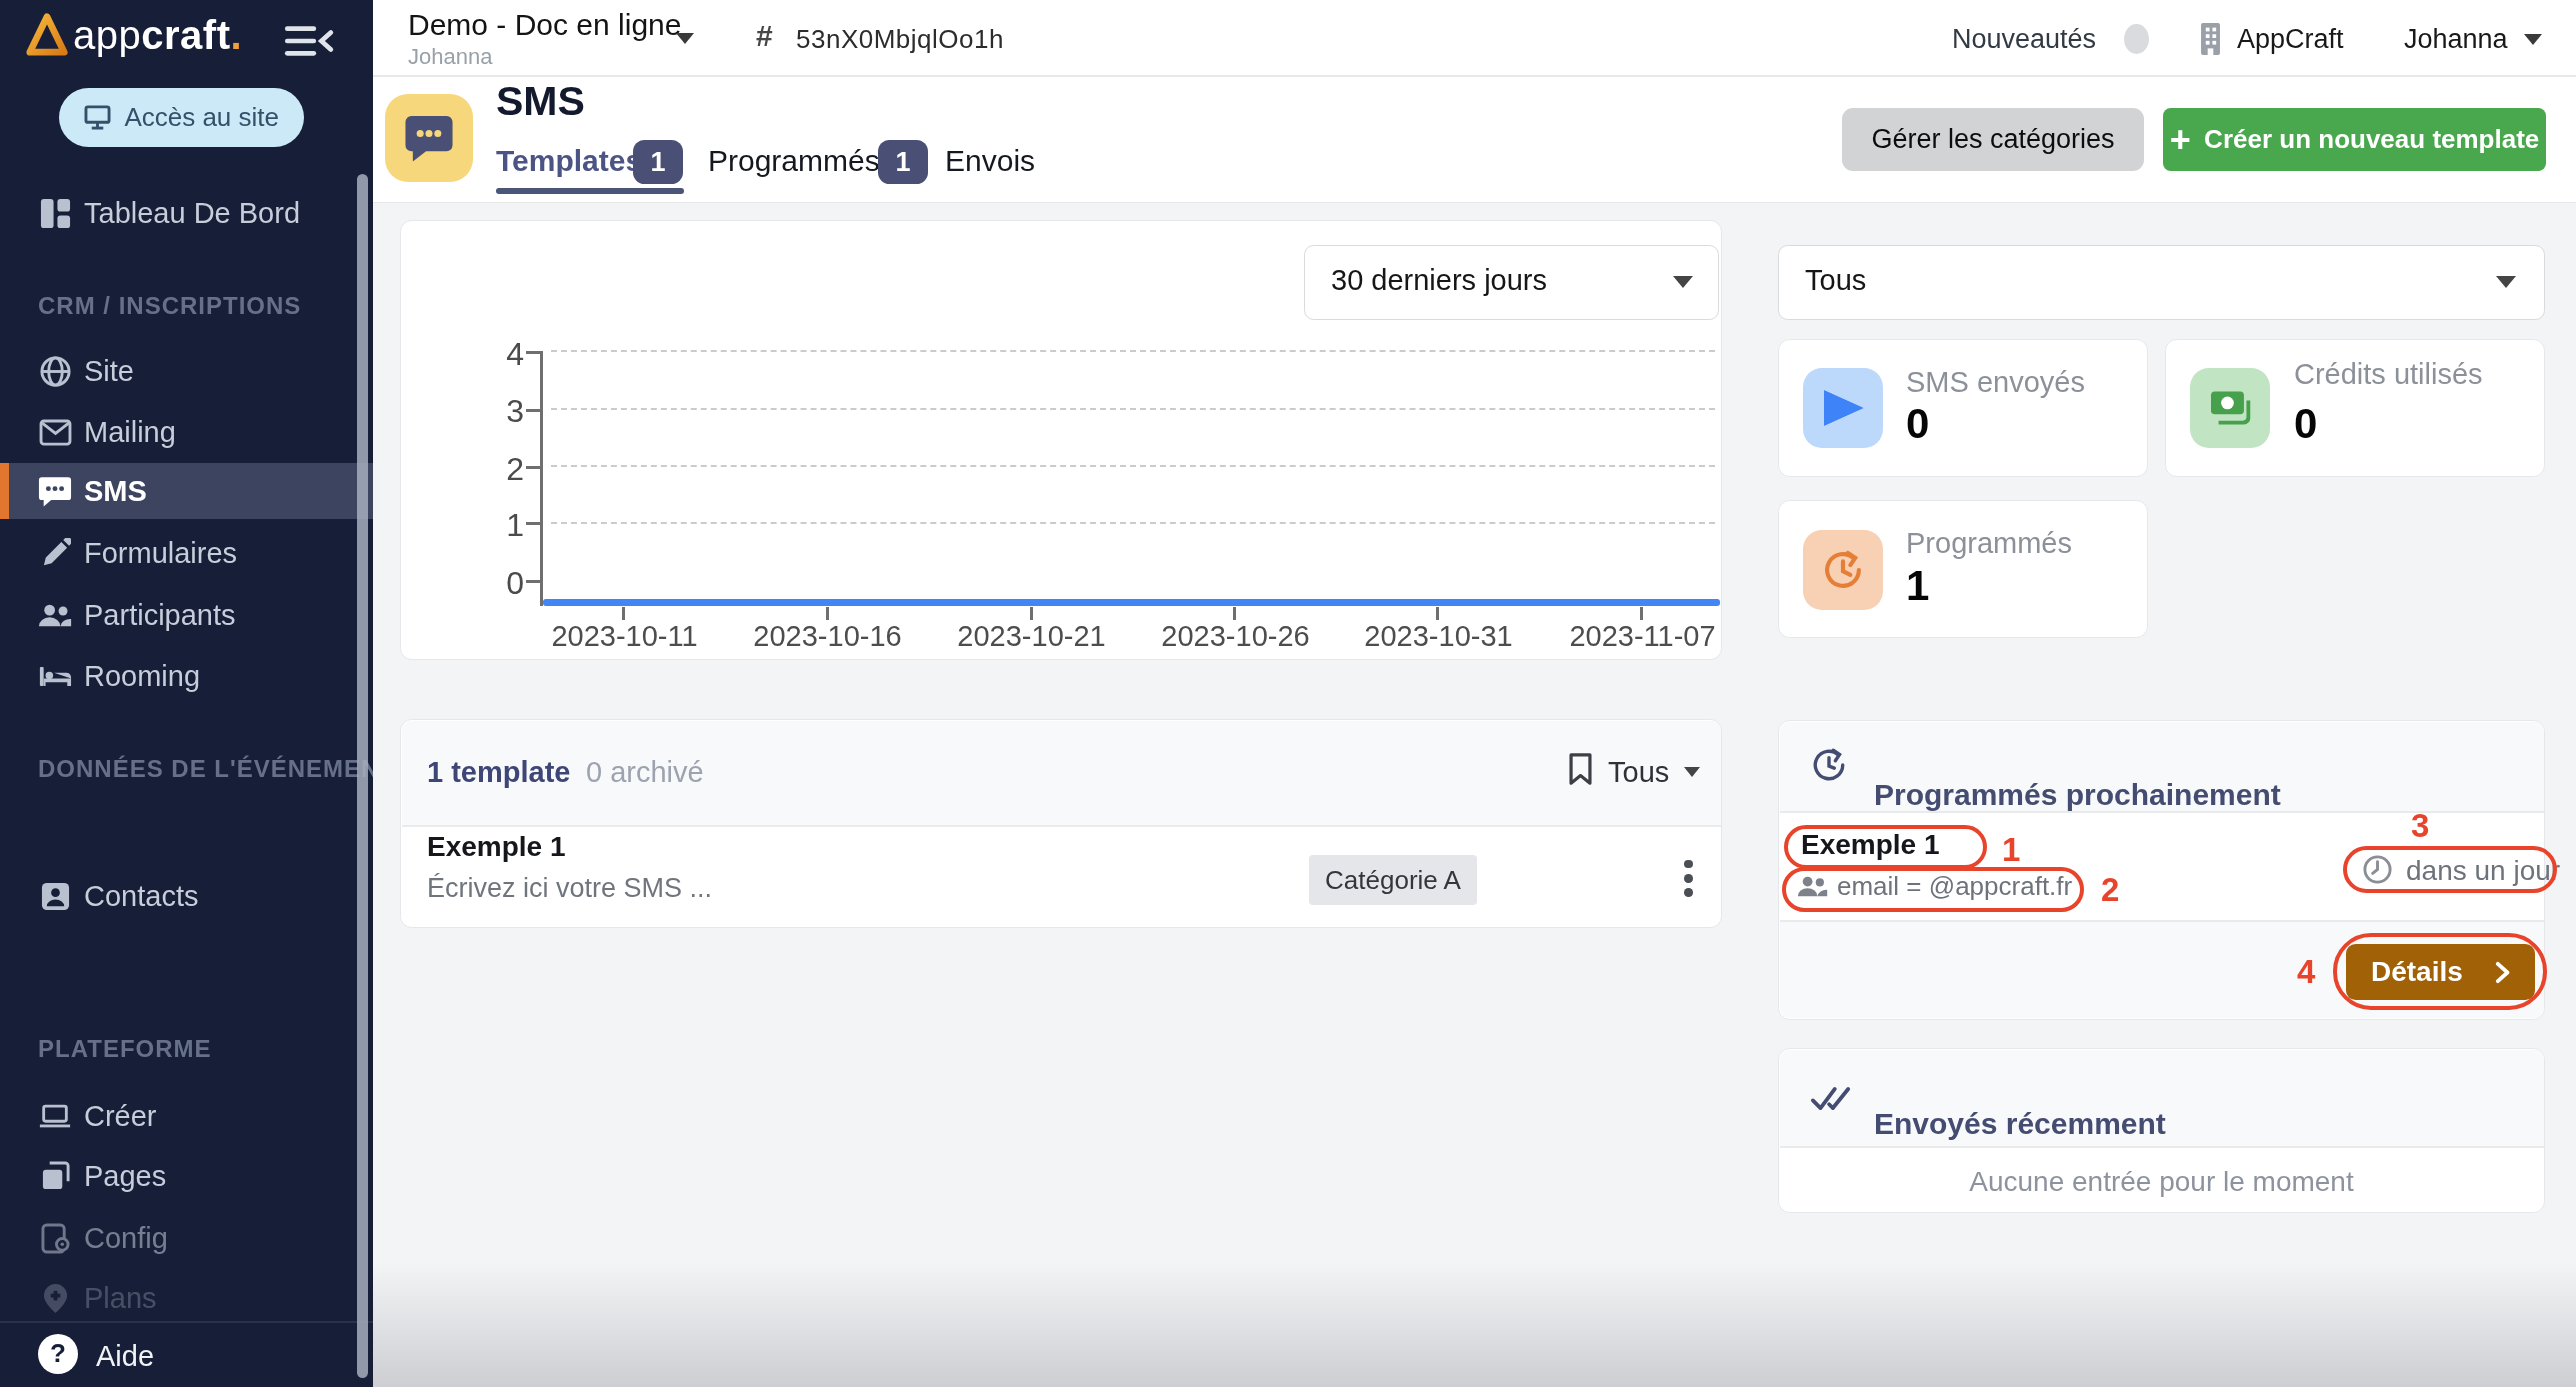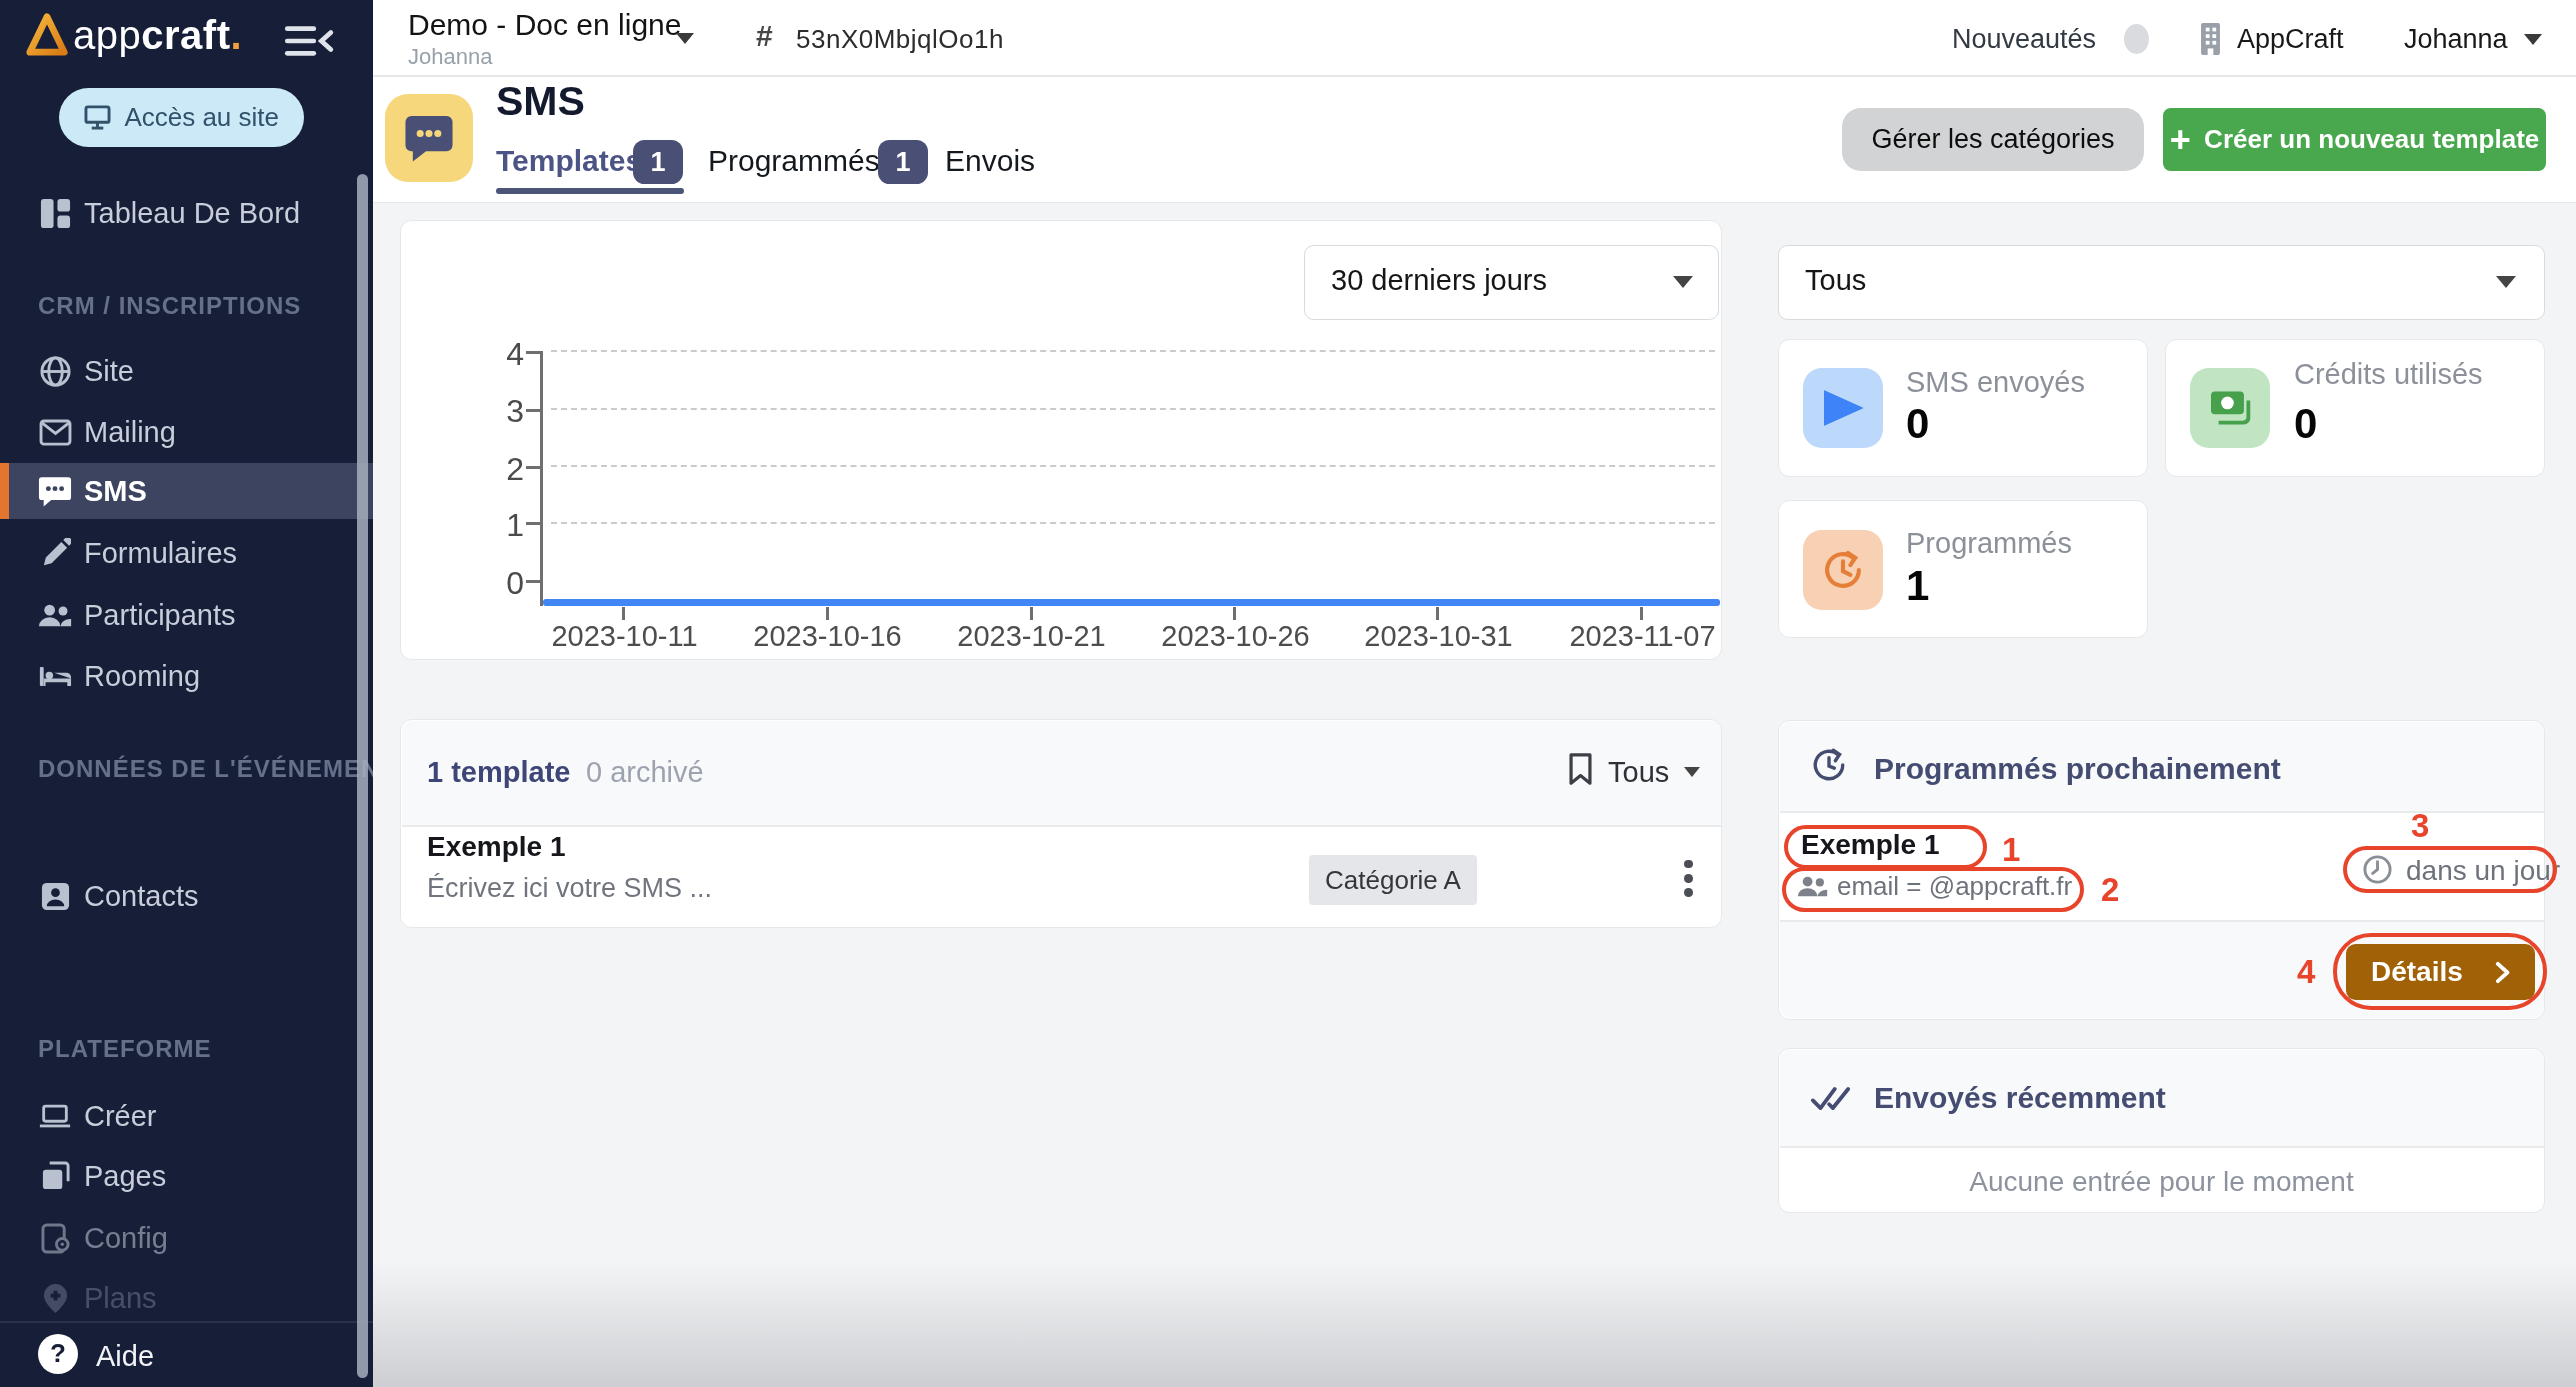--- a/index.html
+++ b/index.html
@@ -37,21 +37,21 @@
   .tb-user{left:2404px;top:24px;font-size:27px;color:#191919;cursor:pointer;}
   
   .header{left:373px;top:77px;width:2203px;height:126px;background:#fff;}
   .mod-icon{left:385px;top:94px;width:88px;height:88px;border-radius:23px;background:#f6d77b;display:flex;align-items:center;justify-content:center;}
   .page-title{left:496px;top:78px;font-size:41px;font-weight:600;color:#141a2e;}
   .tab{font-size:30px;color:#14181f;cursor:pointer;white-space:nowrap;}
   .tab.active{color:#4c5486;font-weight:600;}
   .tab-badge{width:50px;height:44px;border-radius:11.5px;background:#4a4f76;color:#fff;font-size:27px;font-weight:700;
     display:flex;align-items:center;justify-content:center;cursor:pointer;}
   .tab-underline{left:496px;top:188px;width:188px;height:5.7px;background:#4a5578;border-radius:2.9px;}
-  .btn-gray{left:1842px;top:108px;width:302px;height:63px;border-radius:19px;background:#d2d3d5;display:flex;align-items:center;justify-content:center;
+  .btn-gray{left:1842px;top:108px;width:302px;height:63px;border-radius:11px;background:#d2d3d5;display:flex;align-items:center;justify-content:center;
     font-size:27px;font-weight:500;color:#0d0d0d;cursor:pointer;white-space:nowrap;}
   .btn-green{left:2163px;top:108px;width:383px;height:63px;border-radius:7.7px;background:#49a84e;display:flex;align-items:center;justify-content:center;gap:13.4px;
     color:#fff;cursor:pointer;white-space:nowrap;}
   .btn-green .plus{font-size:36px;font-weight:700;line-height:36px;}
   .btn-green .txt{font-size:26px;font-weight:600;}
   
   .content-bg{left:373px;top:203px;width:2203px;height:1185px;background:#f3f4f6;}
   .bottom-shade{left:373px;top:1263px;width:2203px;height:124px;background:linear-gradient(rgba(0,0,0,0),rgba(70,72,80,.22));}
   .card{background:#fff;border:1.9px solid #e5e7ea;border-radius:11.5px;}
   .strip{background:#f8f9fb;}
@@ -68,21 +68,21 @@
   .stat-label{font-size:29px;color:#8b9099;white-space:nowrap;}
   .stat-value{font-size:42px;font-weight:700;color:#060606;}
   .stat-ico{width:80px;height:80px;border-radius:19px;display:flex;align-items:center;justify-content:center;}
   
   .list-count{font-size:29px;font-weight:700;color:#3e4677;}
   .list-archived{font-size:29px;color:#9ca3af;}
   .row-title{font-size:28px;font-weight:700;color:#15171c;}
   .row-sub{font-size:27px;color:#70757d;}
   .cat-badge{background:#e4e6e9;border-radius:4px;display:flex;align-items:center;justify-content:center;font-size:26px;font-weight:500;color:#33373d;}
   .kebab span{display:block;width:8.6px;height:8.6px;border-radius:50%;background:#4b4f55;margin:5.7px 0;}
-  .side-card-title{font-size:30px;font-weight:700;color:#454c72;white-space:nowrap;}
+  .side-card-title{font-size:30px;font-weight:700;color:#454c72;white-space:nowrap;margin-top:26px;}
   .muted{color:#6e737b;}
   .btn-details{background:#a16207;border-radius:9.6px;display:flex;align-items:center;justify-content:space-between;
     padding:0 25px;color:#fff;cursor:pointer;}
   .btn-details .t{font-size:28px;font-weight:700;}
   .empty-text{font-size:28px;color:#8d939e;text-align:center;}
   
   .oval{border:4.8px solid #e8442b;border-radius:956px;pointer-events:none;}
   .rnum{font-size:33px;font-weight:700;color:#e8442b;}
 </style>
 </head>

